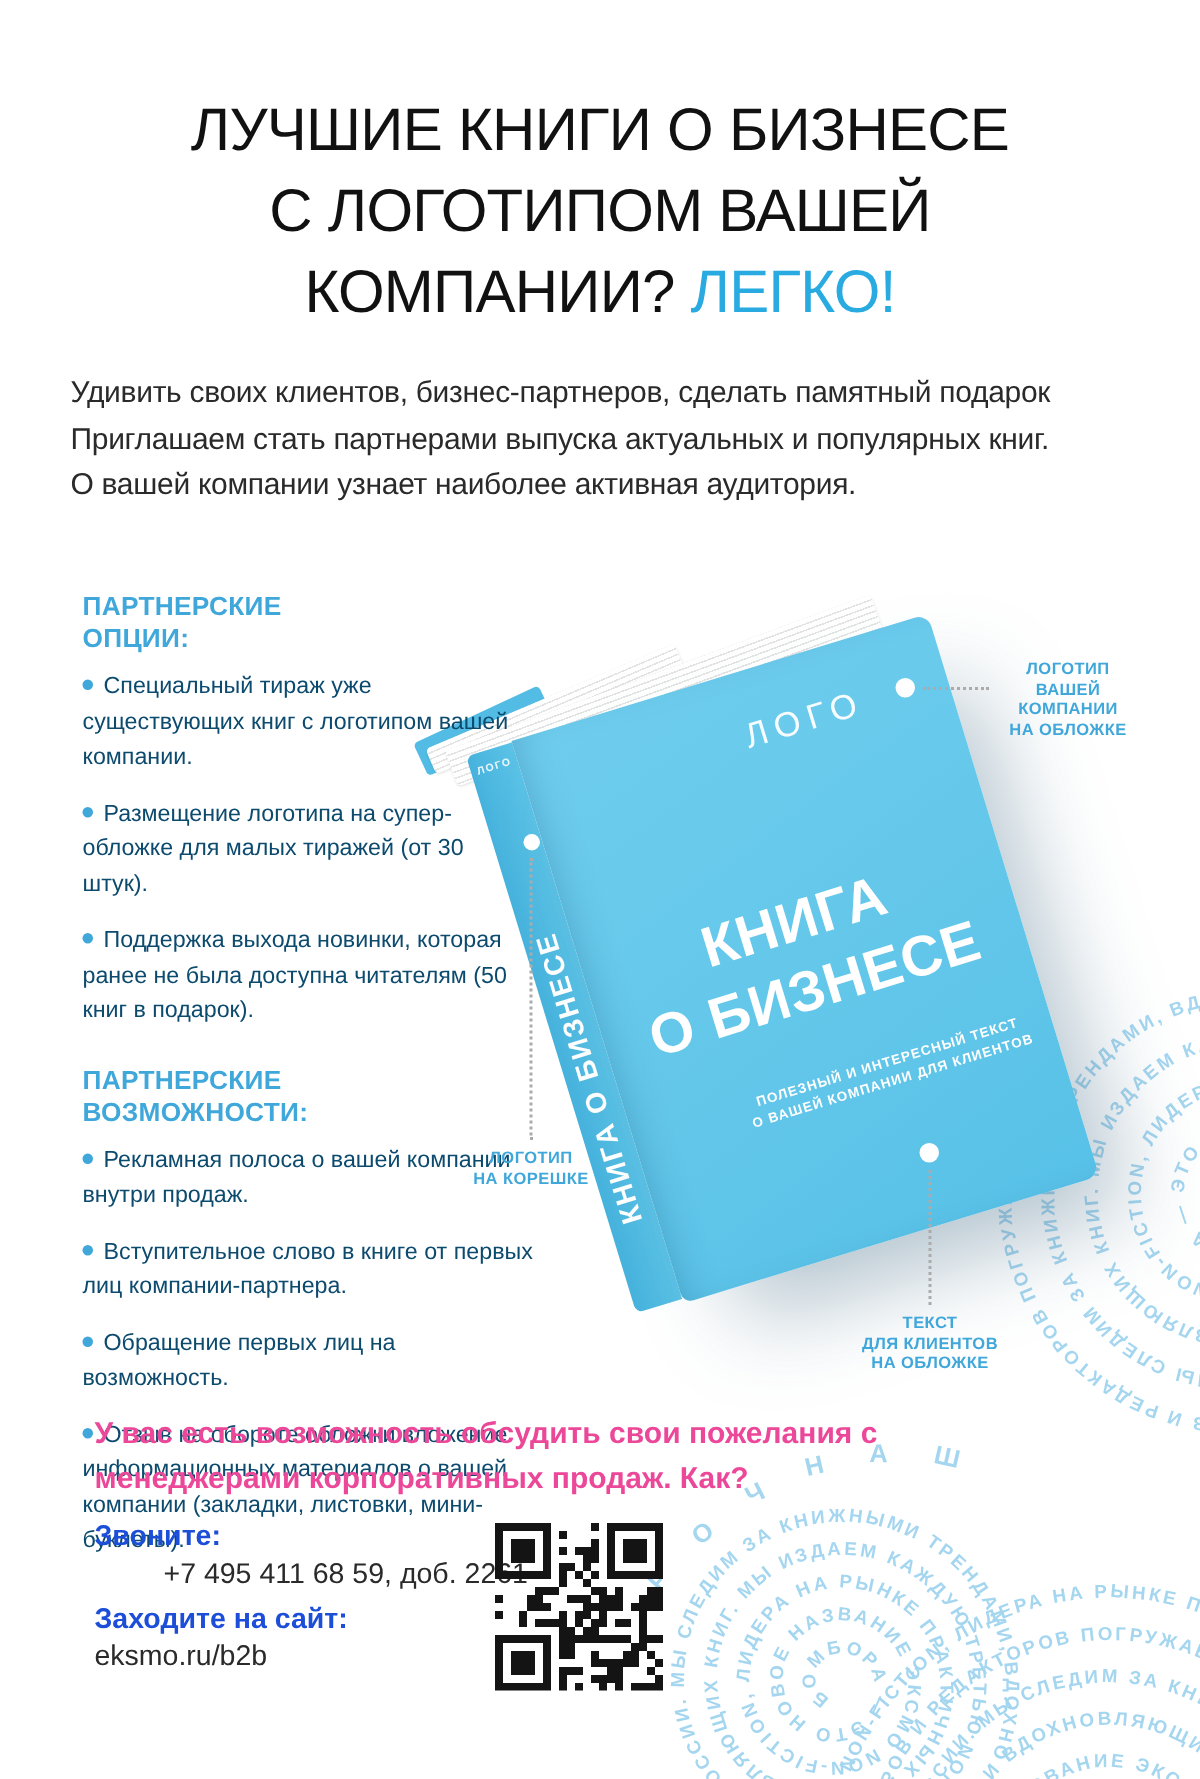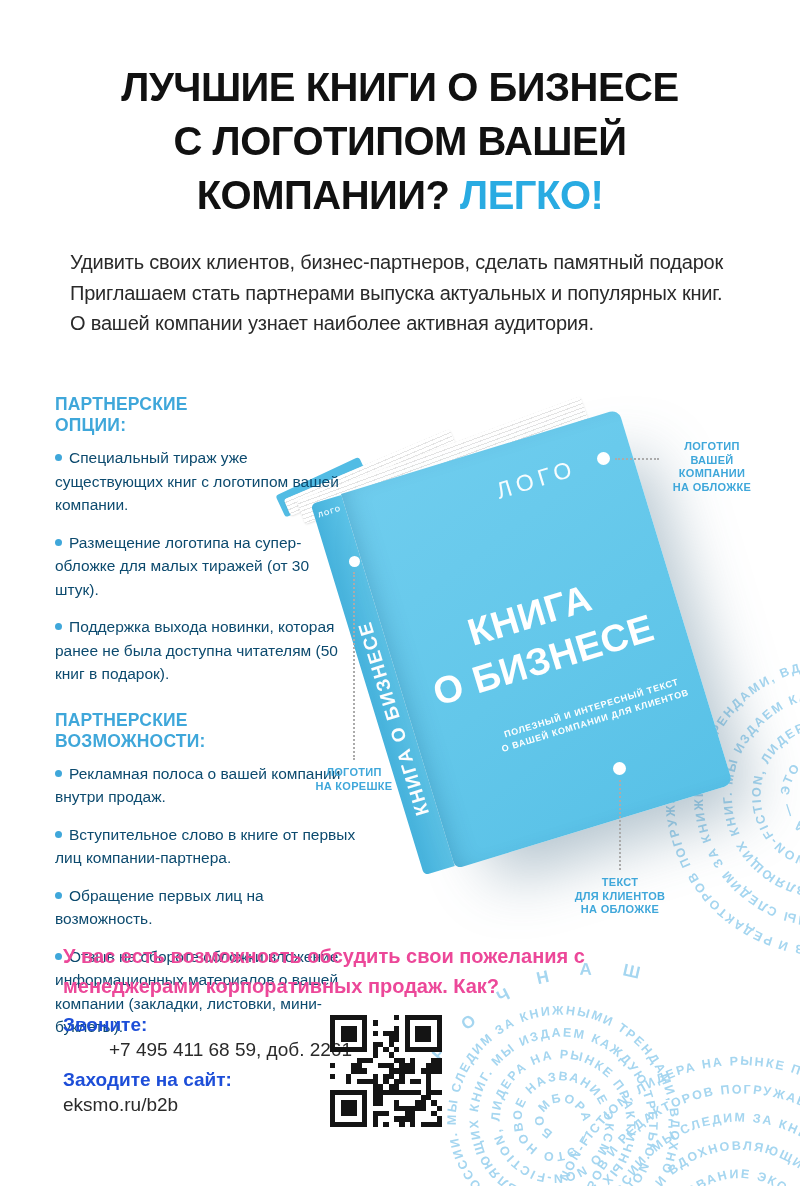--- a/index.html
+++ b/index.html
@@ -12,25 +12,25 @@
   .page{position:relative;width:800px;height:1186px;overflow:hidden;background:#fff;}
 
   
   #spirals{position:absolute;left:0;top:0;width:800px;height:1186px;z-index:1;pointer-events:none;}
   #spirals text{fill:var(--decoration-blue,#a5d6f0);font-family:"Liberation Sans",sans-serif;
     font-size:12.5px;font-weight:bold;letter-spacing:2px;}
   #spirals text.scatter{font-size:17px;letter-spacing:30px;}
 
   
   .headline{position:absolute;left:0;top:60px;width:800px;text-align:center;z-index:3;
-    font-weight:700;font-size:40px;line-height:54px;letter-spacing:-0.5px;color:#111;}
+    font-weight:400;font-size:40px;line-height:54px;letter-spacing:-0.5px;color:#111;}
   .headline .accent{color:var(--accent-bright,#29abe2);}
 
   
-  .intro{position:absolute;left:70px;top:247px;z-index:3;font-size:20px;line-height:30.5px;
+  .intro{position:absolute;left:47px;top:247px;z-index:3;font-size:20px;line-height:30.5px;
     color:#2a2a2a;letter-spacing:-0.2px;white-space:nowrap;}
 
   
   .leftcol{position:absolute;left:55px;top:394px;width:302px;z-index:3;}
   .sec{margin-bottom:24px;}
   .sec-h{margin:0 0 10px 0;font-size:17.5px;line-height:21px;font-weight:800;
     color:var(--accent,#3fa7da);white-space:pre-line;letter-spacing:0.2px;}
   .sec ul{list-style:none;margin:0;padding:0;}
   .sec li{font-size:15.5px;line-height:23.5px;color:#0c4a6e;margin-bottom:14px;}
   .dot{display:inline-block;width:7px;height:7px;border-radius:50%;

